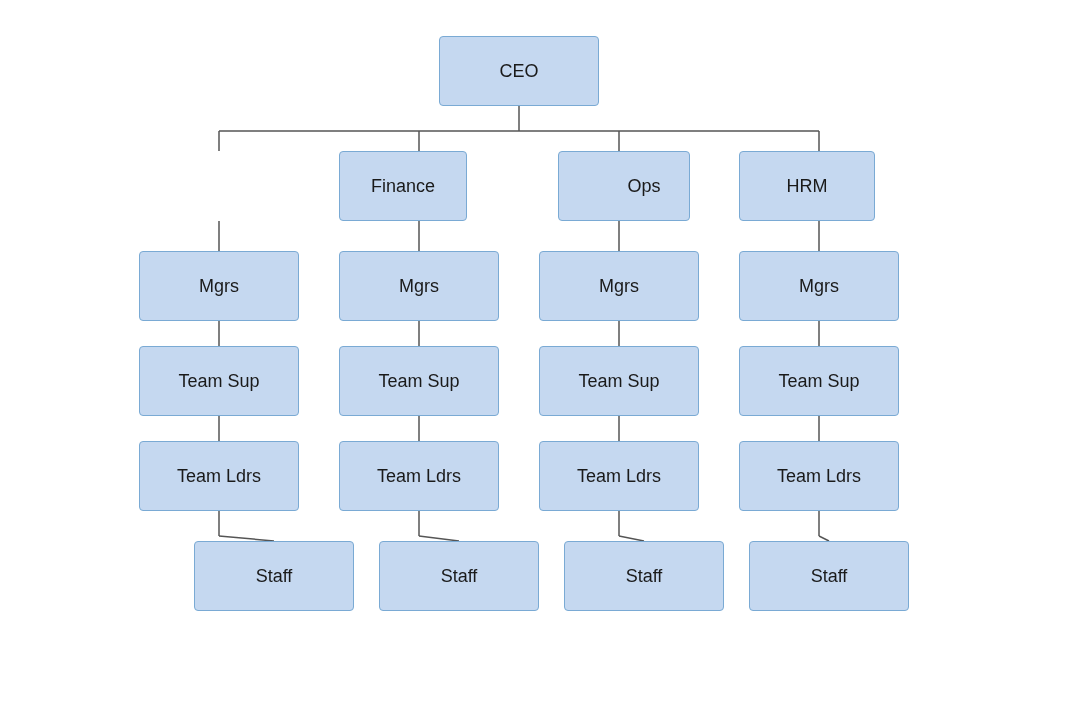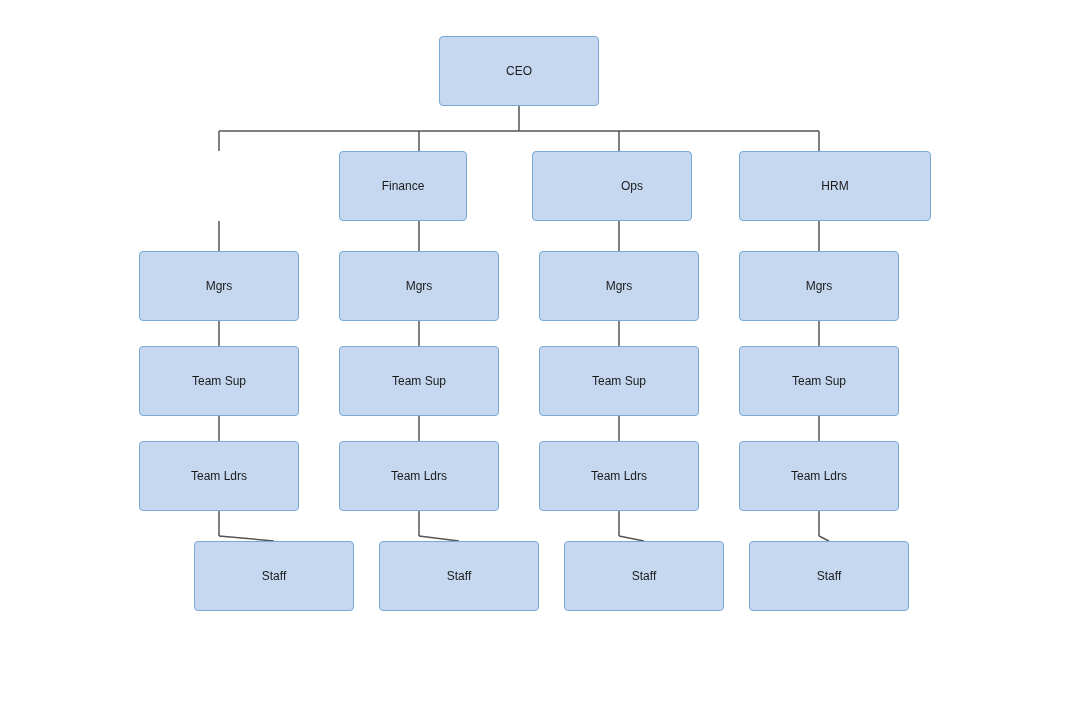--- a/index.html
+++ b/index.html
@@ -22,21 +22,21 @@
     }
 
     .node {
       position: absolute;
       background: #c5d8f0;
       border: 1.5px solid #7aaad4;
       border-radius: 4px;
       display: flex;
       align-items: center;
       justify-content: center;
-      font-size: 12px;
+      font-size: 18px;
       font-weight: 400;
       color: #1a1a1a;
       text-align: center;
     }
 
     
     .lines-svg {
       position: absolute;
       top: 0; left: 0;
       width: 100%;
@@ -86,22 +86,22 @@
     <line x1="735" y1="205" x2="735" y2="235"></line>
     <line x1="735" y1="305" x2="735" y2="330"></line>
     <line x1="735" y1="400" x2="735" y2="425"></line>
     <line x1="735" y1="495" x2="735" y2="520"></line>
     <line x1="735" y1="520" x2="745" y2="525"></line>
   </svg>
 
   <div class="node" style="left:355px; top:20px; width:160px; height:70px;">CEO</div>
 
   <div class="node" style="left:255px; top:135px; width:128px; height:70px;">Finance</div>
-  <div class="node" style="left:448px; top:135px; width:160px; height:70px;padding-left:40px;">Ops</div>
-  <div class="node" style="left:655px; top:135px; width:192px; height:70px;">HRM</div>
+  <div class="node" style="left:474px; top:135px; width:132px; height:70px;padding-left:40px;">Ops</div>
+  <div class="node" style="left:655px; top:135px; width:136px; height:70px;">HRM</div>
 
   <div class="node" style="left:55px; top:235px; width:160px; height:70px;">Mgrs</div>
   <div class="node" style="left:255px; top:235px; width:160px; height:70px;">Mgrs</div>
   <div class="node" style="left:455px; top:235px; width:160px; height:70px;">Mgrs</div>
   <div class="node" style="left:655px; top:235px; width:160px; height:70px;">Mgrs</div>
 
   <div class="node" style="left:55px; top:330px; width:160px; height:70px;">Team Sup</div>
   <div class="node" style="left:255px; top:330px; width:160px; height:70px;">Team Sup</div>
   <div class="node" style="left:455px; top:330px; width:160px; height:70px;">Team Sup</div>
   <div class="node" style="left:655px; top:330px; width:160px; height:70px;">Team Sup</div>

